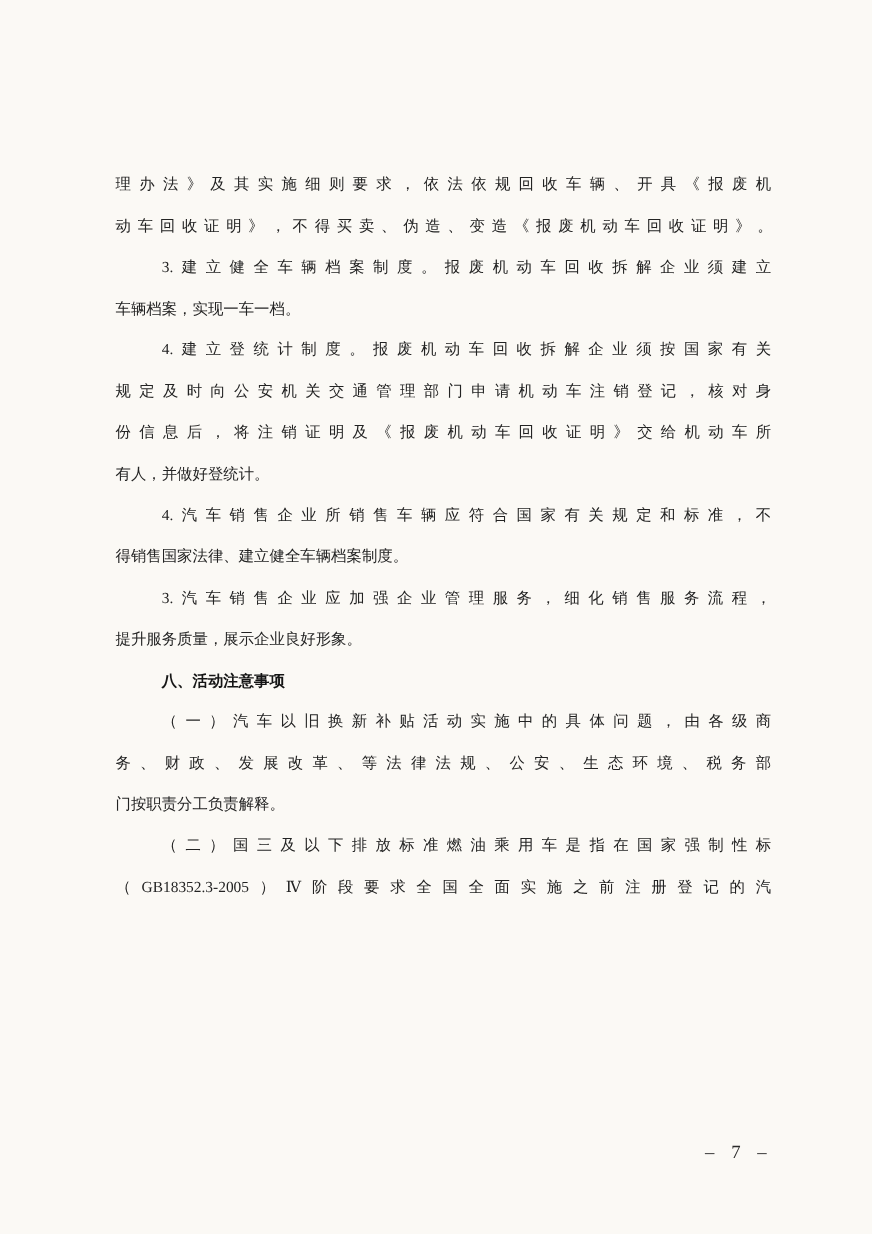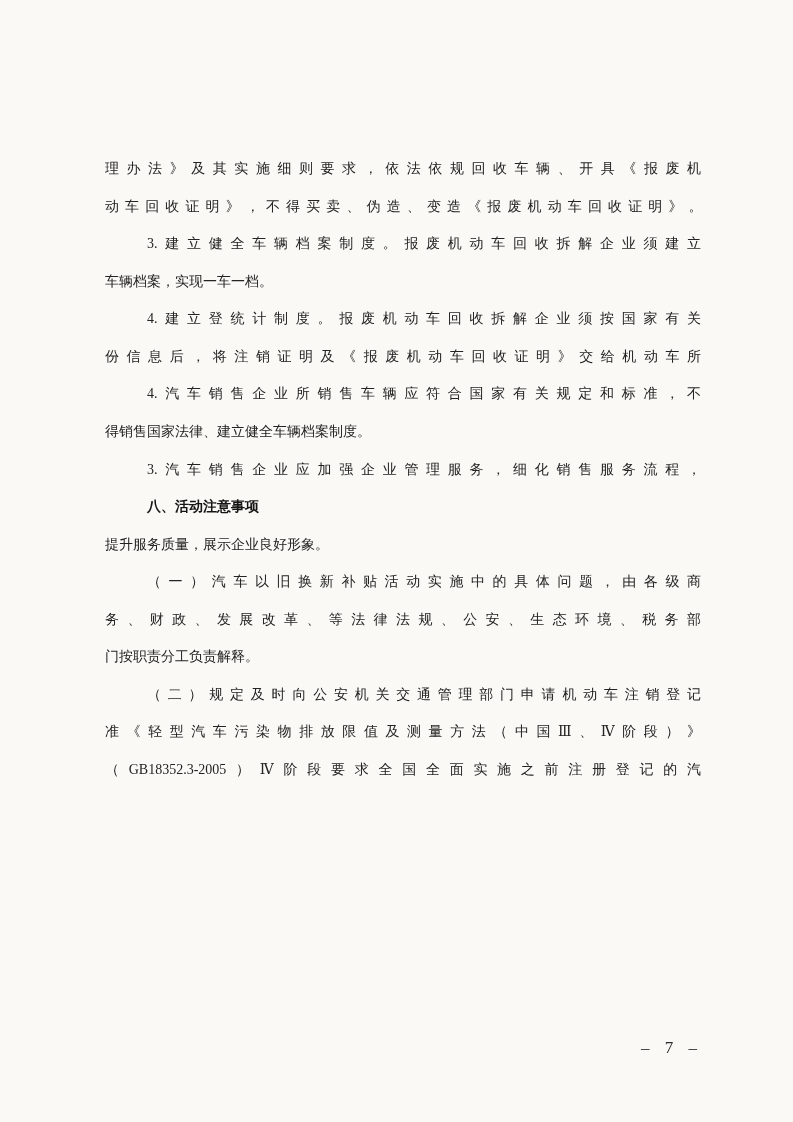--- a/index.html
+++ b/index.html
@@ -61,28 +61,29 @@
 </head>
 <body>
 
 <div class="page">
   <div class="textblock">
     <div class="line fill">理办法》及其实施细则要求，依法依规回收车辆、开具《报废机</div>
     <div class="line fill tight">动车回收证明》，不得买卖、伪造、变造《报废机动车回收证明》。</div>
     <div class="line fill indent">3.建立健全车辆档案制度。报废机动车回收拆解企业须建立</div>
     <div class="line">车辆档案，实现一车一档。</div>
     <div class="line fill indent">4.建立登统计制度。报废机动车回收拆解企业须按国家有关</div>
+    <div class="line fill">规定及时向公安机关交通管理部门申请机动车注销登记，核对身</div>
     <div class="line fill">份信息后，将注销证明及《报废机动车回收证明》交给机动车所</div>
+    <div class="line">有人，并做好登统计。</div>
     <div class="line fill indent">4.汽车销售企业所销售车辆应符合国家有关规定和标准，不</div>
     <div class="line">得销售国家法律、建立健全车辆档案制度。</div>
     <div class="line fill indent">3.汽车销售企业应加强企业管理服务，细化销售服务流程，</div>
+    <div class="line">提升服务质量，展示企业良好形象。</div>
     <div class="line head indent">八、活动注意事项</div>
-    <div class="line">提升服务质量，展示企业良好形象。</div>
     <div class="line fill indent">（一）汽车以旧换新补贴活动实施中的具体问题，由各级商</div>
     <div class="line fill">务、财政、发展改革、等法律法规、公安、生态环境、税务部</div>
     <div class="line">门按职责分工负责解释。</div>
-    <div class="line fill indent">（二）规定及时向公安机关交通管理部门申请机动车注销登记</div>
-    <div class="line fill">准《轻型汽车污染物排放限值及测量方法（中国Ⅲ、Ⅳ阶段）》</div>
+    <div class="line fill indent">（二）国三及以下排放标准燃油乘用车是指在国家强制性标</div>
     <div class="line fill">（GB18352.3-2005）Ⅳ阶段要求全国全面实施之前注册登记的汽</div>
   </div>
 
   <div class="footer">– 7 –</div>
 </div>
 
 </body></html>

